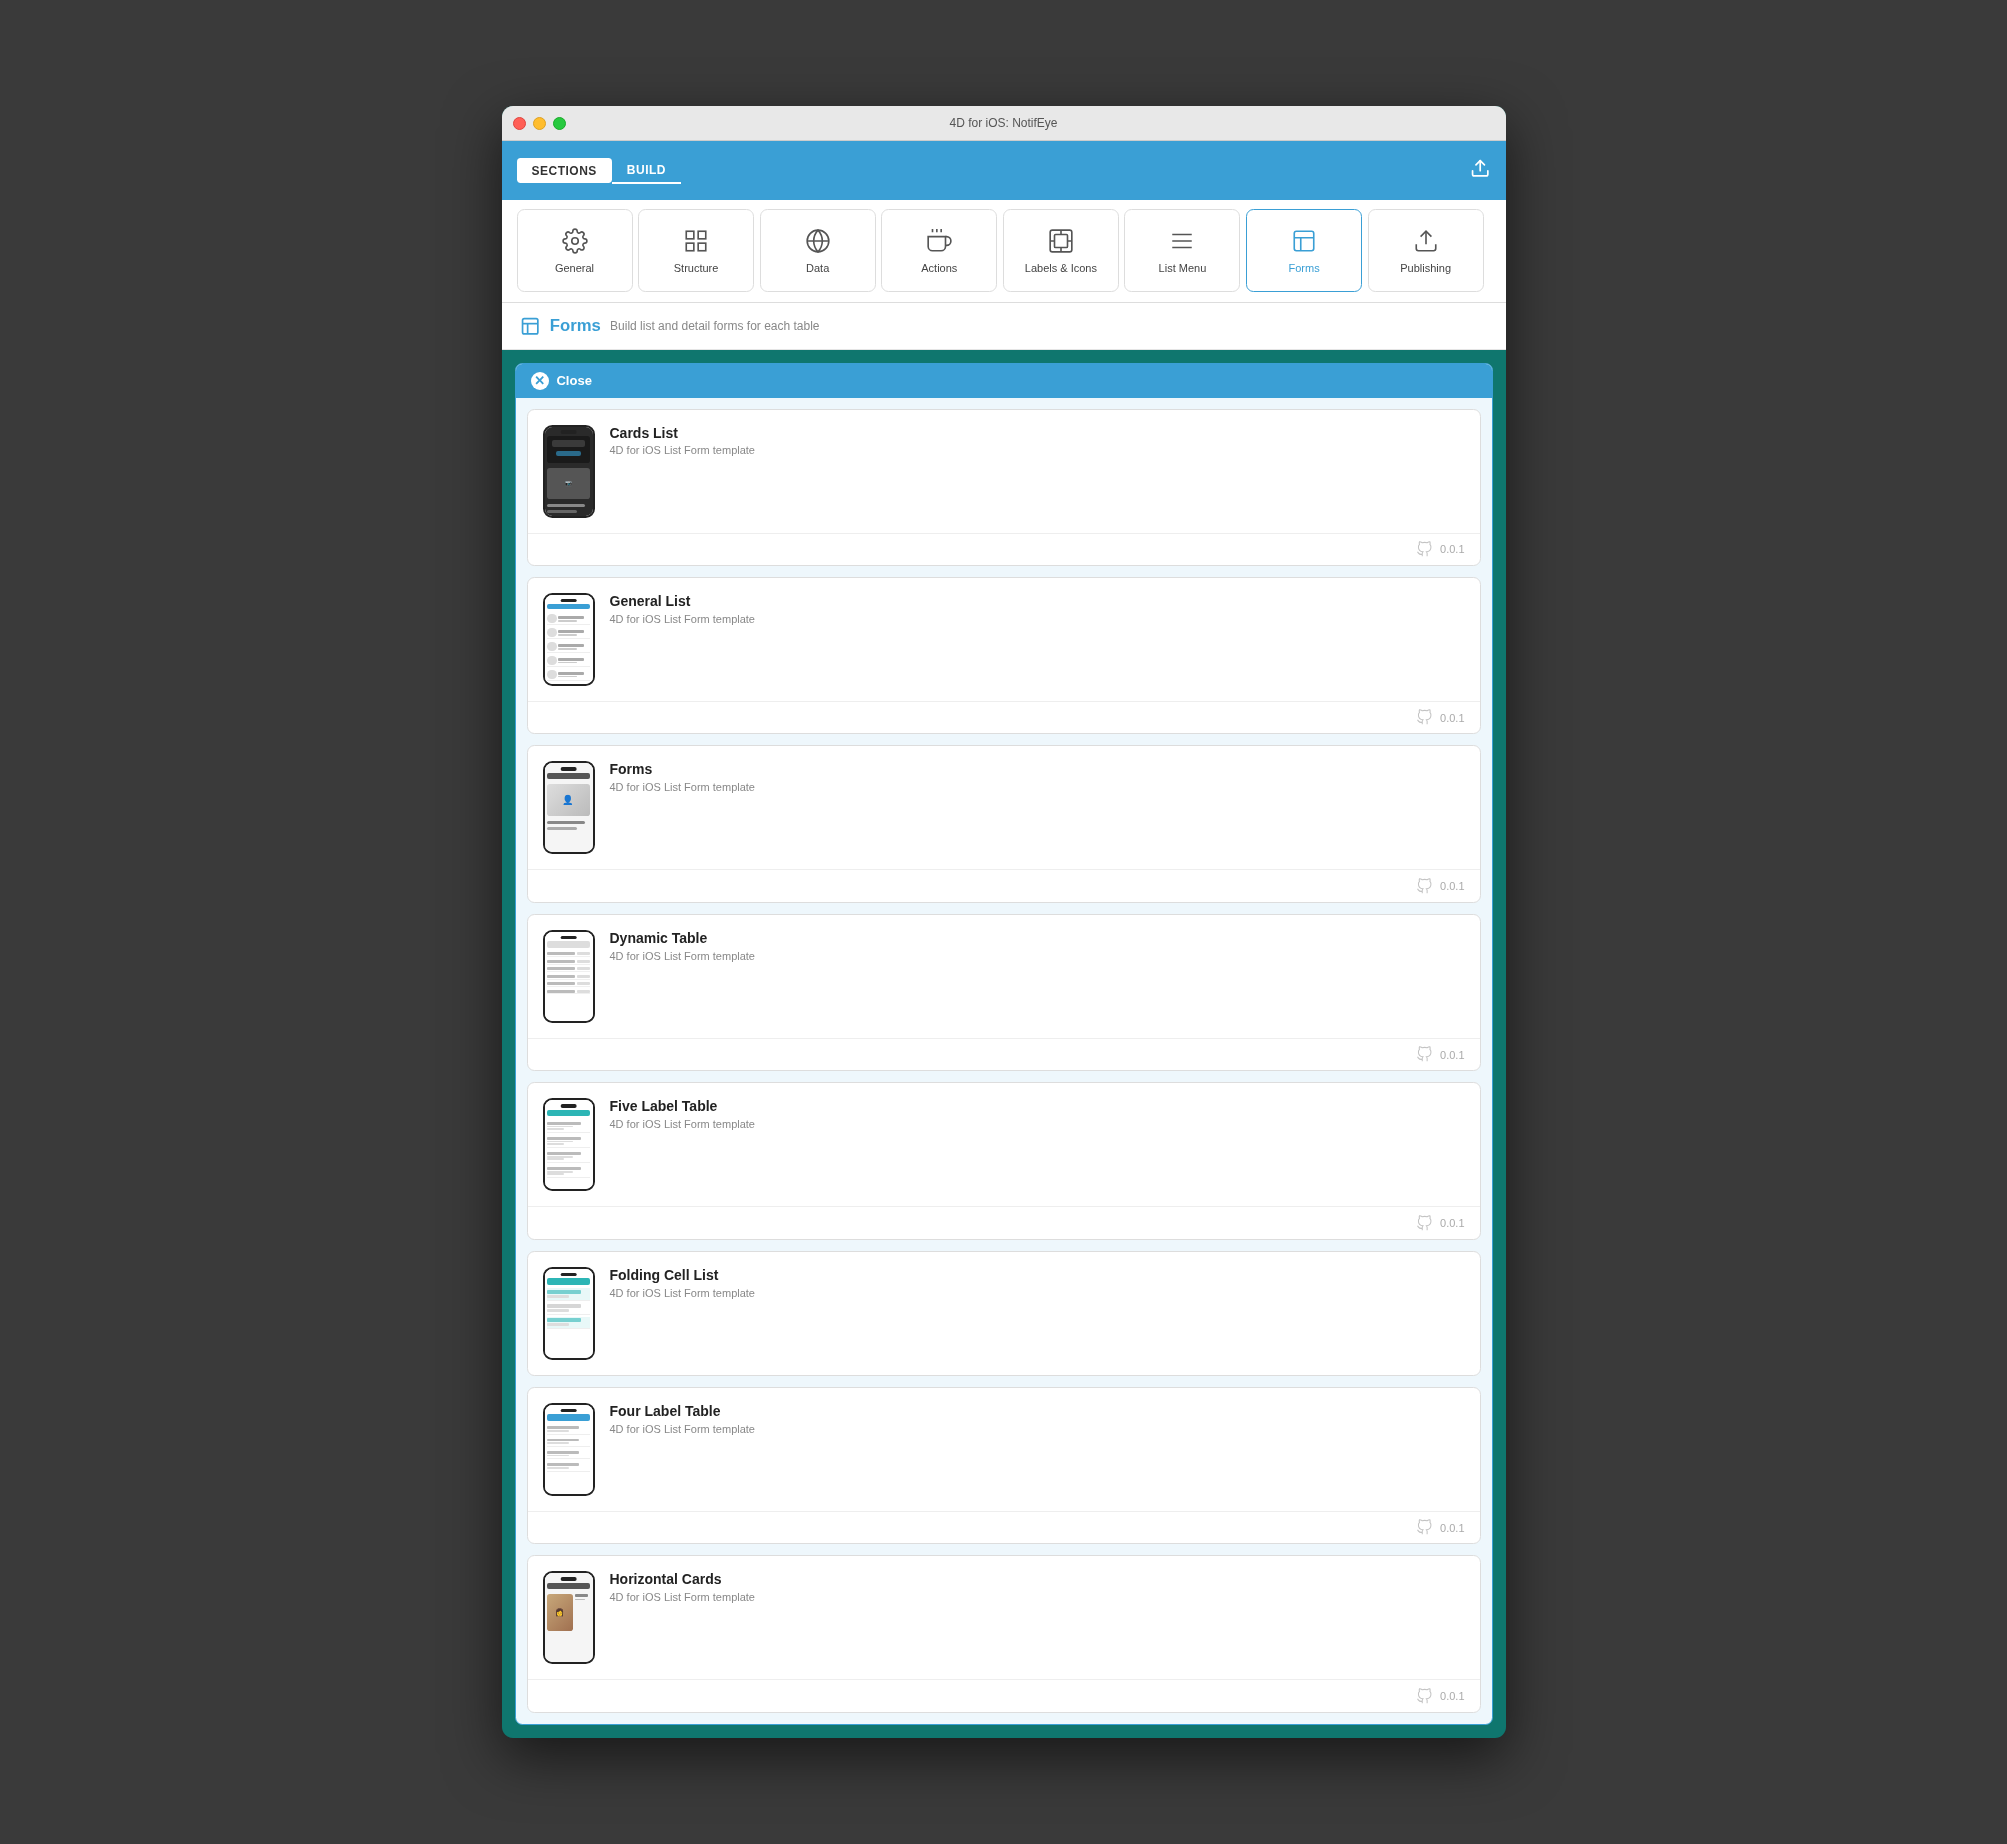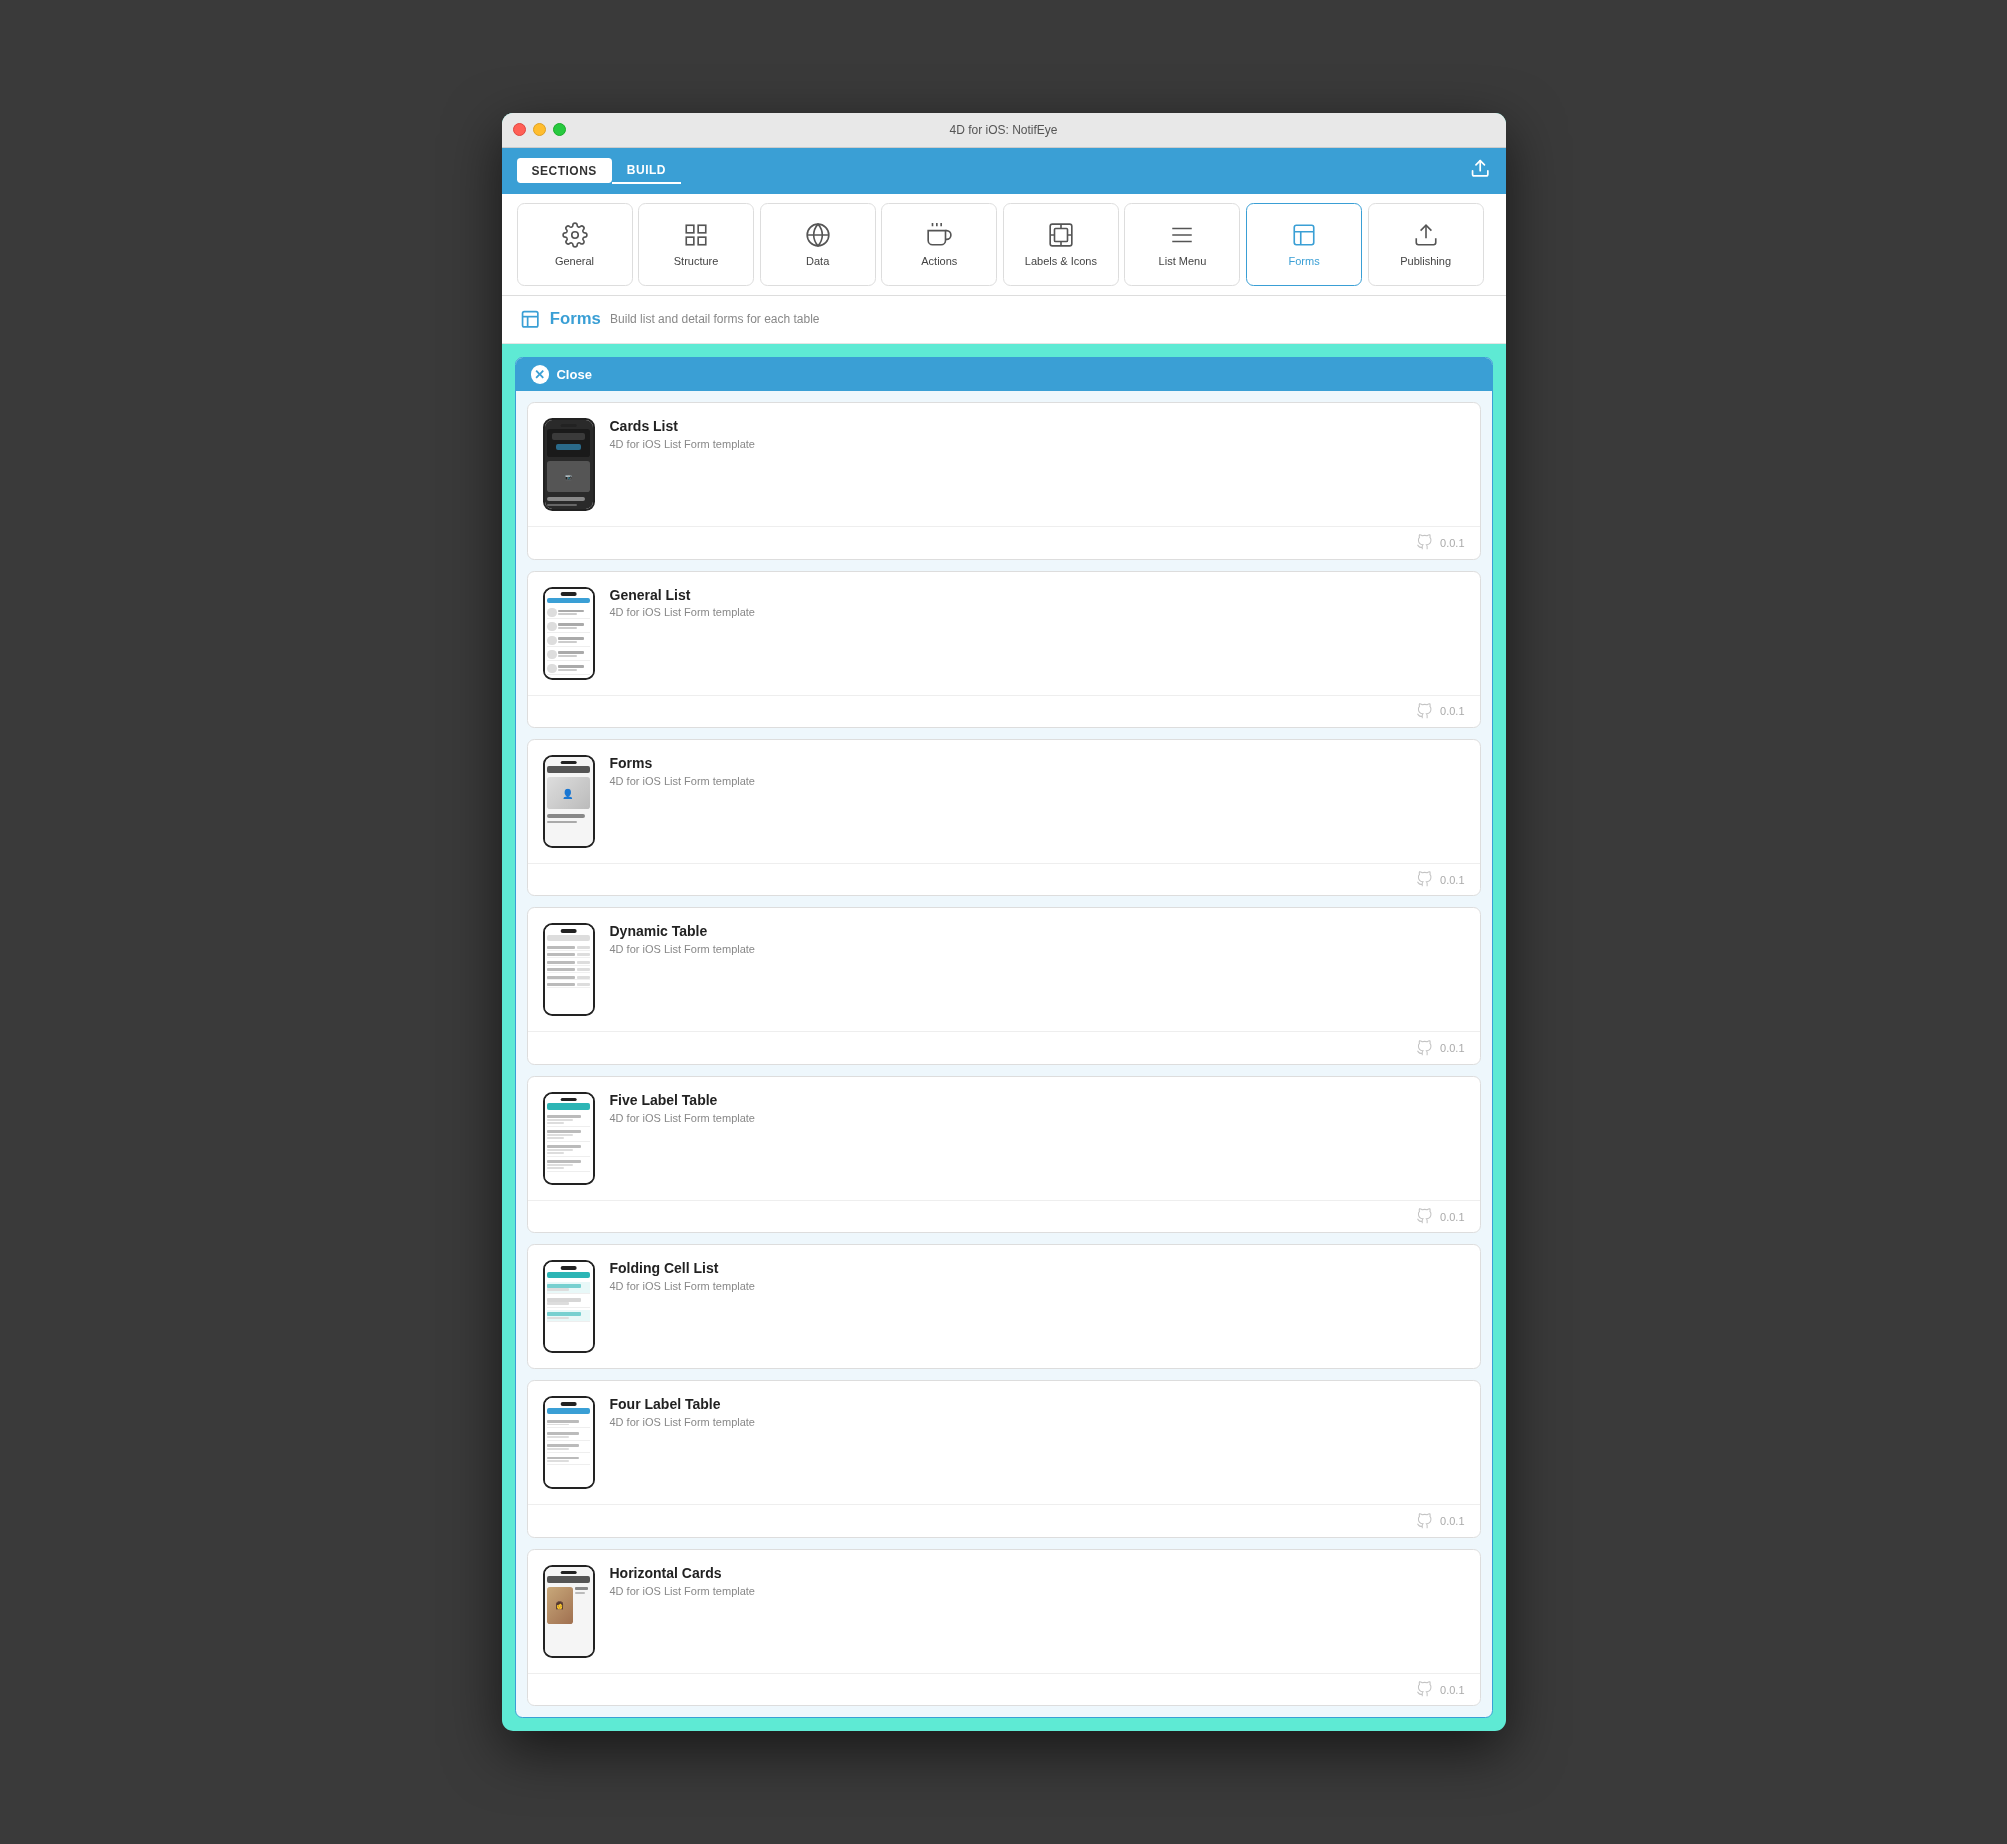--- a/index.html
+++ b/index.html
@@ -8,21 +8,21 @@
       background: #3a3a3a;
       display: flex;
       justify-content: center;
       align-items: center;
       min-height: 100vh;
       font-family: -apple-system, BlinkMacSystemFont, 'Helvetica Neue', sans-serif;
     }
 
     .window {
       width: 1004px;
-      background: #5eead4;
+      background: #0f766e;
       border-radius: 11px;
       overflow: hidden;
       box-shadow: 0 18.6px 56px rgba(0,0,0,0.6);
     }
 
     
     .title-bar {
       background: #e8e8e8;
       height: 35px;
       display: flex;
@@ -54,21 +54,21 @@
       font-size: 12px;
       color: #555;
       font-weight: 500;
     }
 
     
     .top-nav {
       background: #3a9fd5;
       display: flex;
       align-items: center;
-      height: 46px;
+      height: 59px;
       padding: 0 15px;
     }
 
     .nav-sections {
       background: white;
       color: #333;
       font-weight: 700;
       font-size: 12px;
       padding: 5.6px 15px;
       border-radius: 3.7px;

